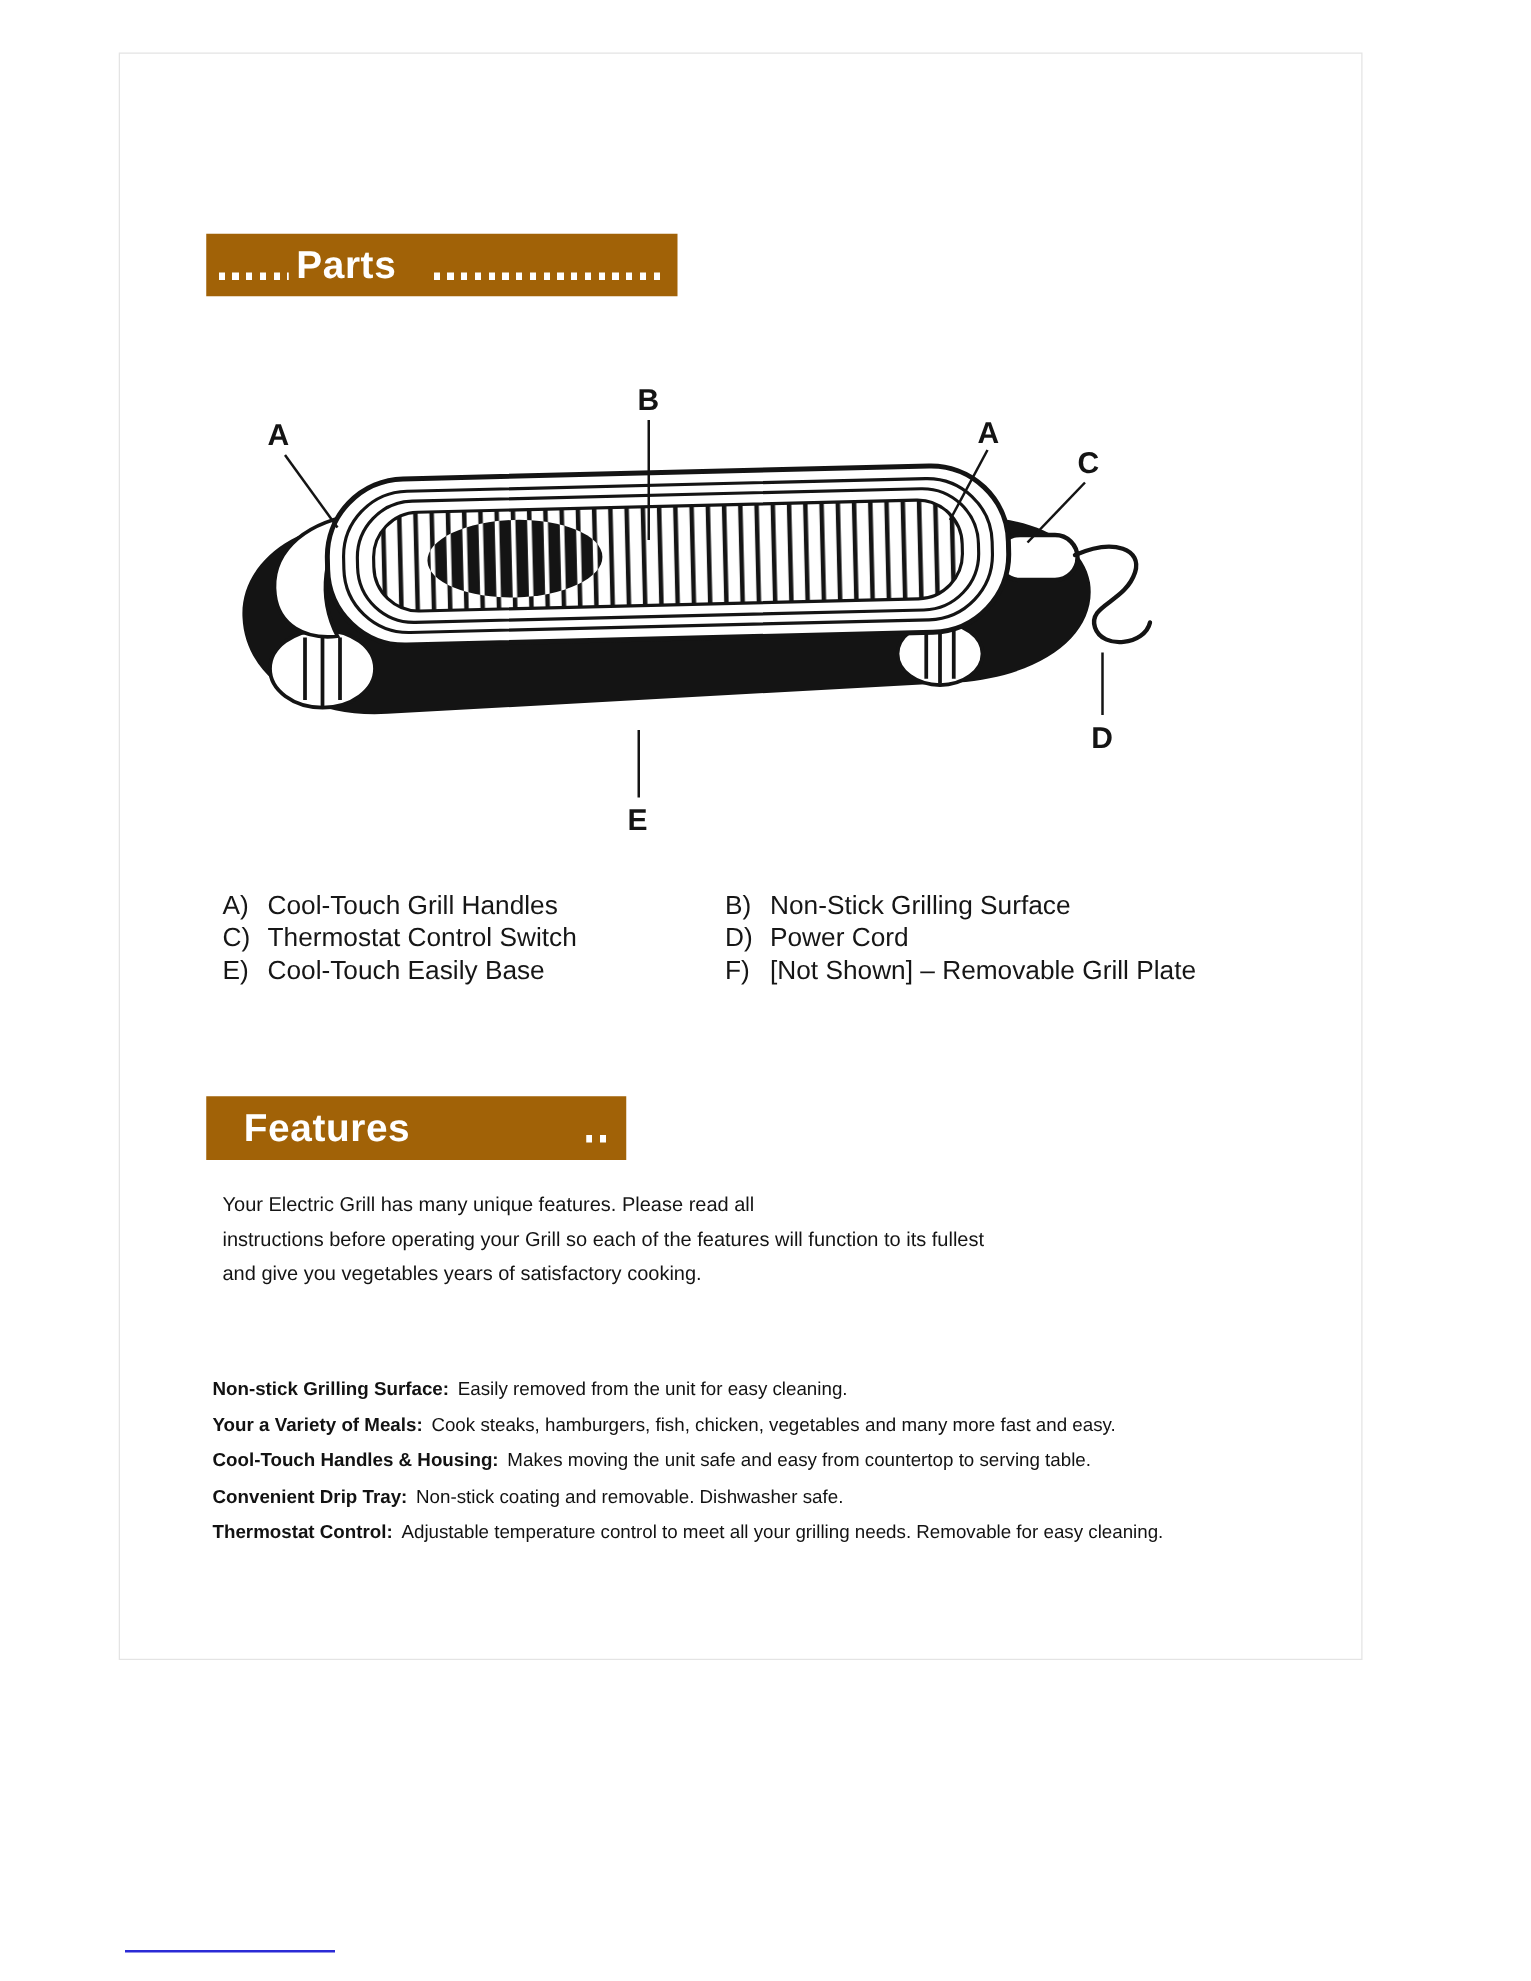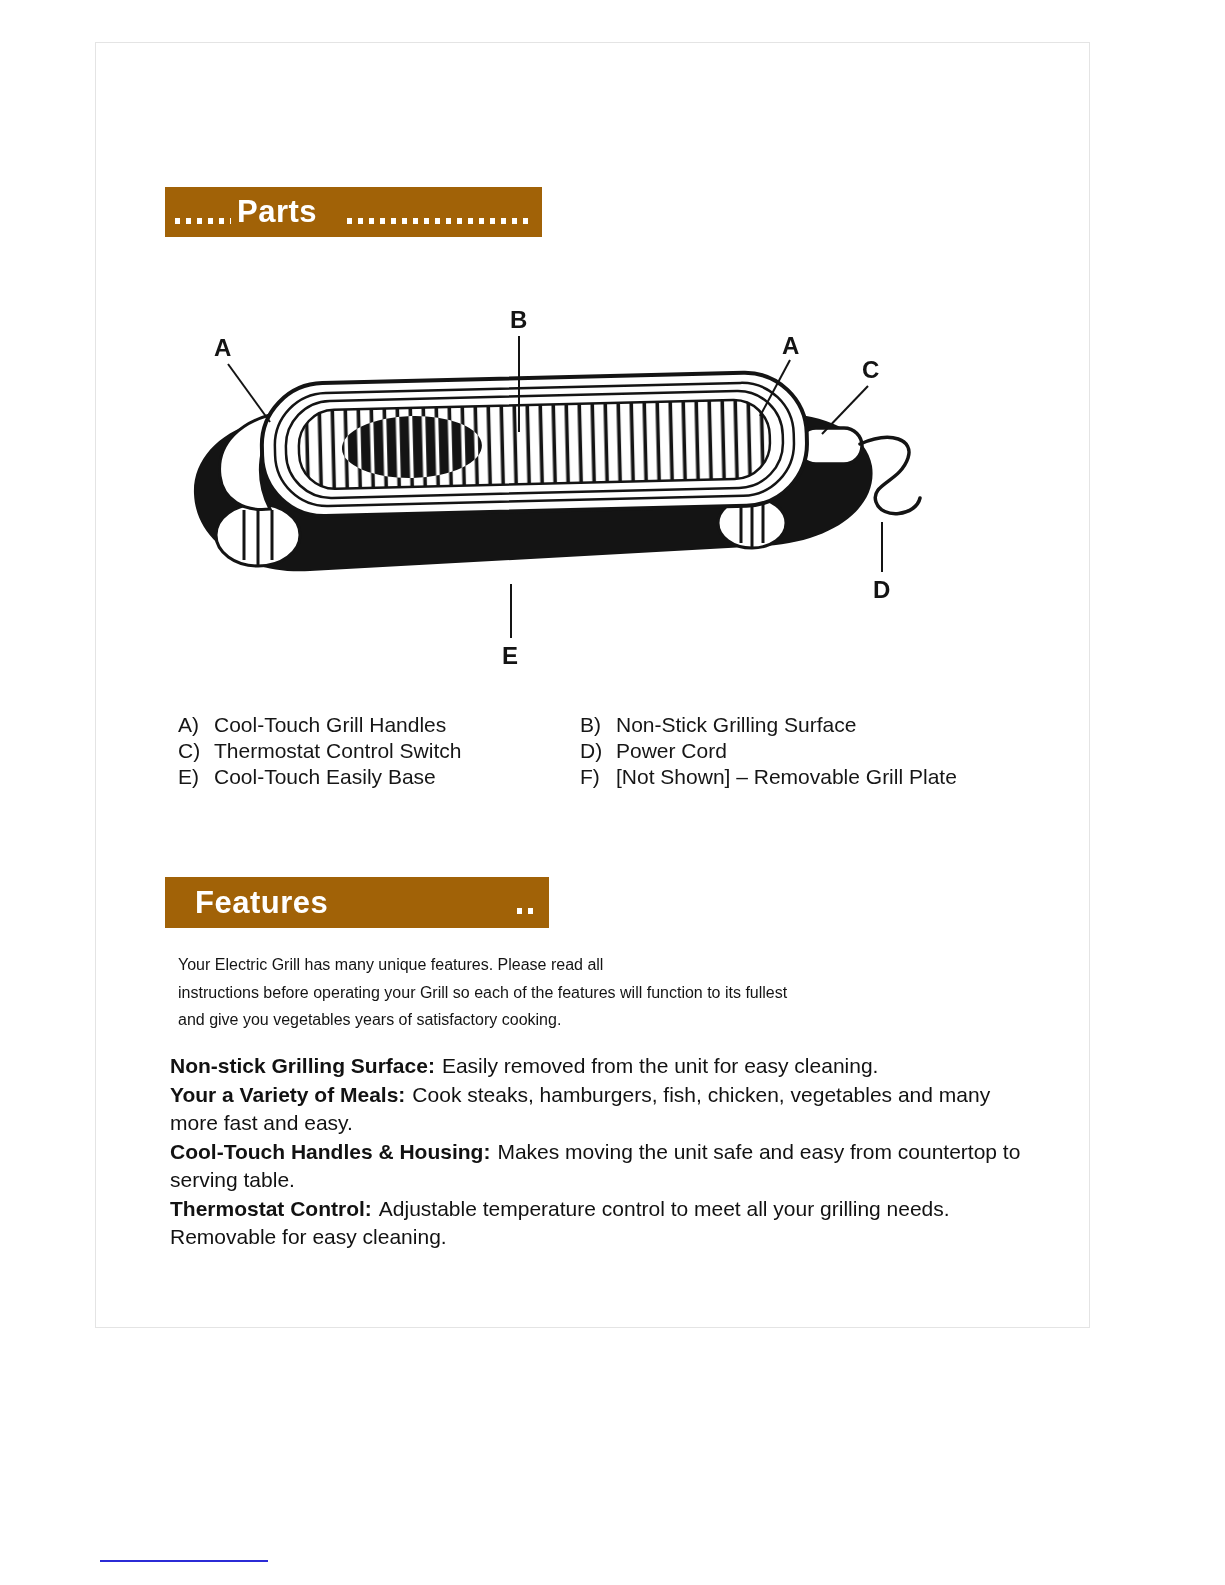--- a/index.html
+++ b/index.html
@@ -17,21 +17,21 @@
     pointer-events:none;
   }
   
   .bar{position:absolute;background:#a16207;}
   .bar-label{
     position:absolute;color:#ffffff;font-weight:bold;font-size:31px;
     letter-spacing:0.5px;white-space:nowrap;
   }
   .parts-bar{left:165px;top:187px;width:377px;height:50px;}
   .parts-bar .bar-label{left:72px;top:7px;}
-  .features-bar{left:165px;top:877px;width:384px;height:51px;}
+  .features-bar{left:165px;top:877px;width:336px;height:51px;}
   .features-bar .bar-label{left:30px;top:8px;}
   .dots{
     position:absolute;height:6px;
     background-image:repeating-linear-gradient(90deg,#ffffff 0,#ffffff 5px,transparent 5px,transparent 11px);
   }
   .dots-a{left:10px;top:31px;width:56px;}
   .dots-b{left:182px;top:31px;width:186px;}
   .dots-c{right:10px;top:31px;width:22px;}
   
   .diagram{position:absolute;left:170px;top:292px;}
@@ -39,21 +39,21 @@
   .parts-list{position:absolute;left:178px;top:712px;font-size:21px;line-height:26px;}
   .parts-row{display:flex;}
   .parts-cell{display:flex;width:402px;}
   .parts-cell.right{width:auto;}
   .pkey{width:36px;flex:none;}
   .ptext{white-space:nowrap;}
   
   .intro{position:absolute;left:178px;top:951px;font-size:16px;line-height:27.5px;color:#141414;}
   .it{}
   
-  .features-list{position:absolute;left:170px;top:1052px;width:852px;font-size:21px;line-height:28.5px;color:#121212;}
+  .features-list{position:absolute;left:170px;top:1098px;width:852px;font-size:15px;line-height:28.5px;color:#121212;}
   .features-list p{margin:0;}
   .ft{font-weight:bold;margin-right:7px;}
   
   .footer-link{position:absolute;left:100px;top:1560px;width:168px;height:2px;background:#2b2bd6;cursor:pointer;}
 </style>
 </head>
 <body>
 
 <div class="page">
 
@@ -176,19 +176,22 @@
     <p class="feat">
       <span class="ft">Non-stick Grilling Surface:</span><span class="fx">Easily removed from the unit for easy cleaning.</span>
     </p>
     <p class="feat">
       <span class="ft">Your a Variety of Meals:</span><span class="fx">Cook steaks, hamburgers, fish, chicken, vegetables and many more fast and easy.</span>
     </p>
     <p class="feat">
       <span class="ft">Cool-Touch Handles &amp; Housing:</span><span class="fx">Makes moving the unit safe and easy from countertop to serving table.</span>
     </p>
     <p class="feat">
+      <span class="ft">Convenient Drip Tray:</span><span class="fx">Non-stick coating and removable.  Dishwasher safe.</span>
+    </p>
+    <p class="feat">
       <span class="ft">Thermostat Control:</span><span class="fx">Adjustable temperature control to meet all your grilling needs.  Removable for easy cleaning.</span>
     </p>
   </div>
 
   <div class="footer-link"></div>
 
 </div>
 
 </body></html>

